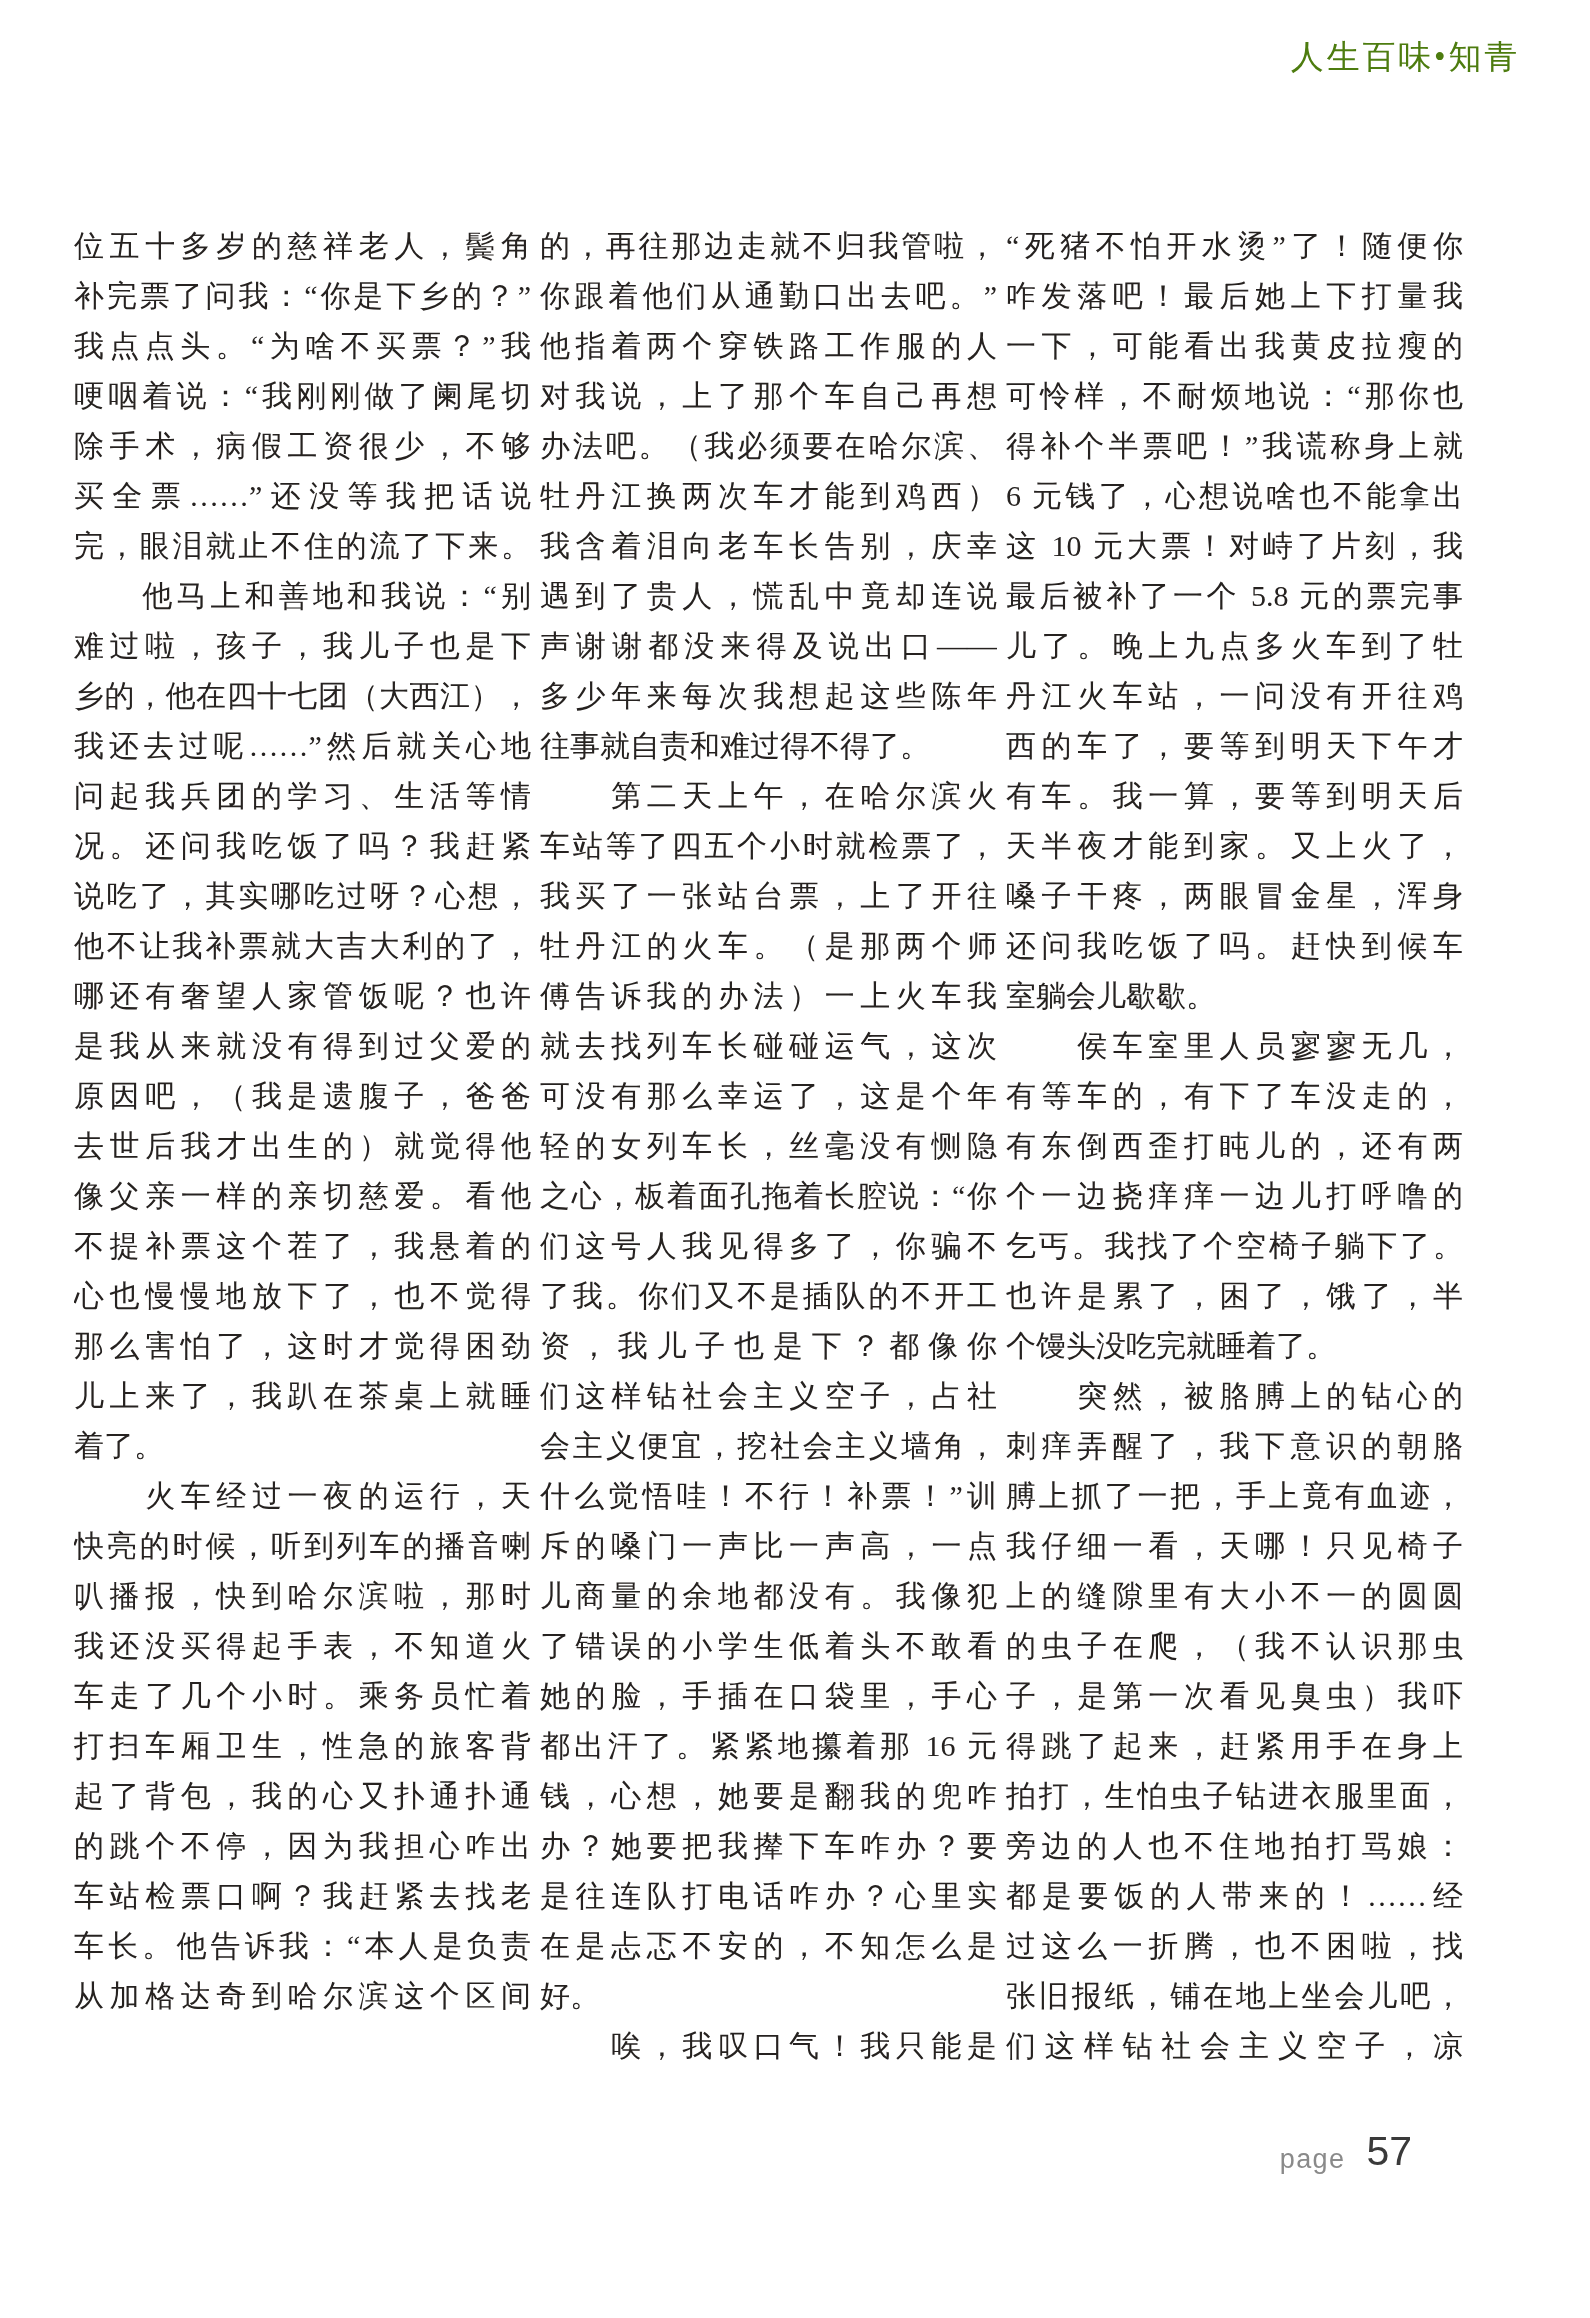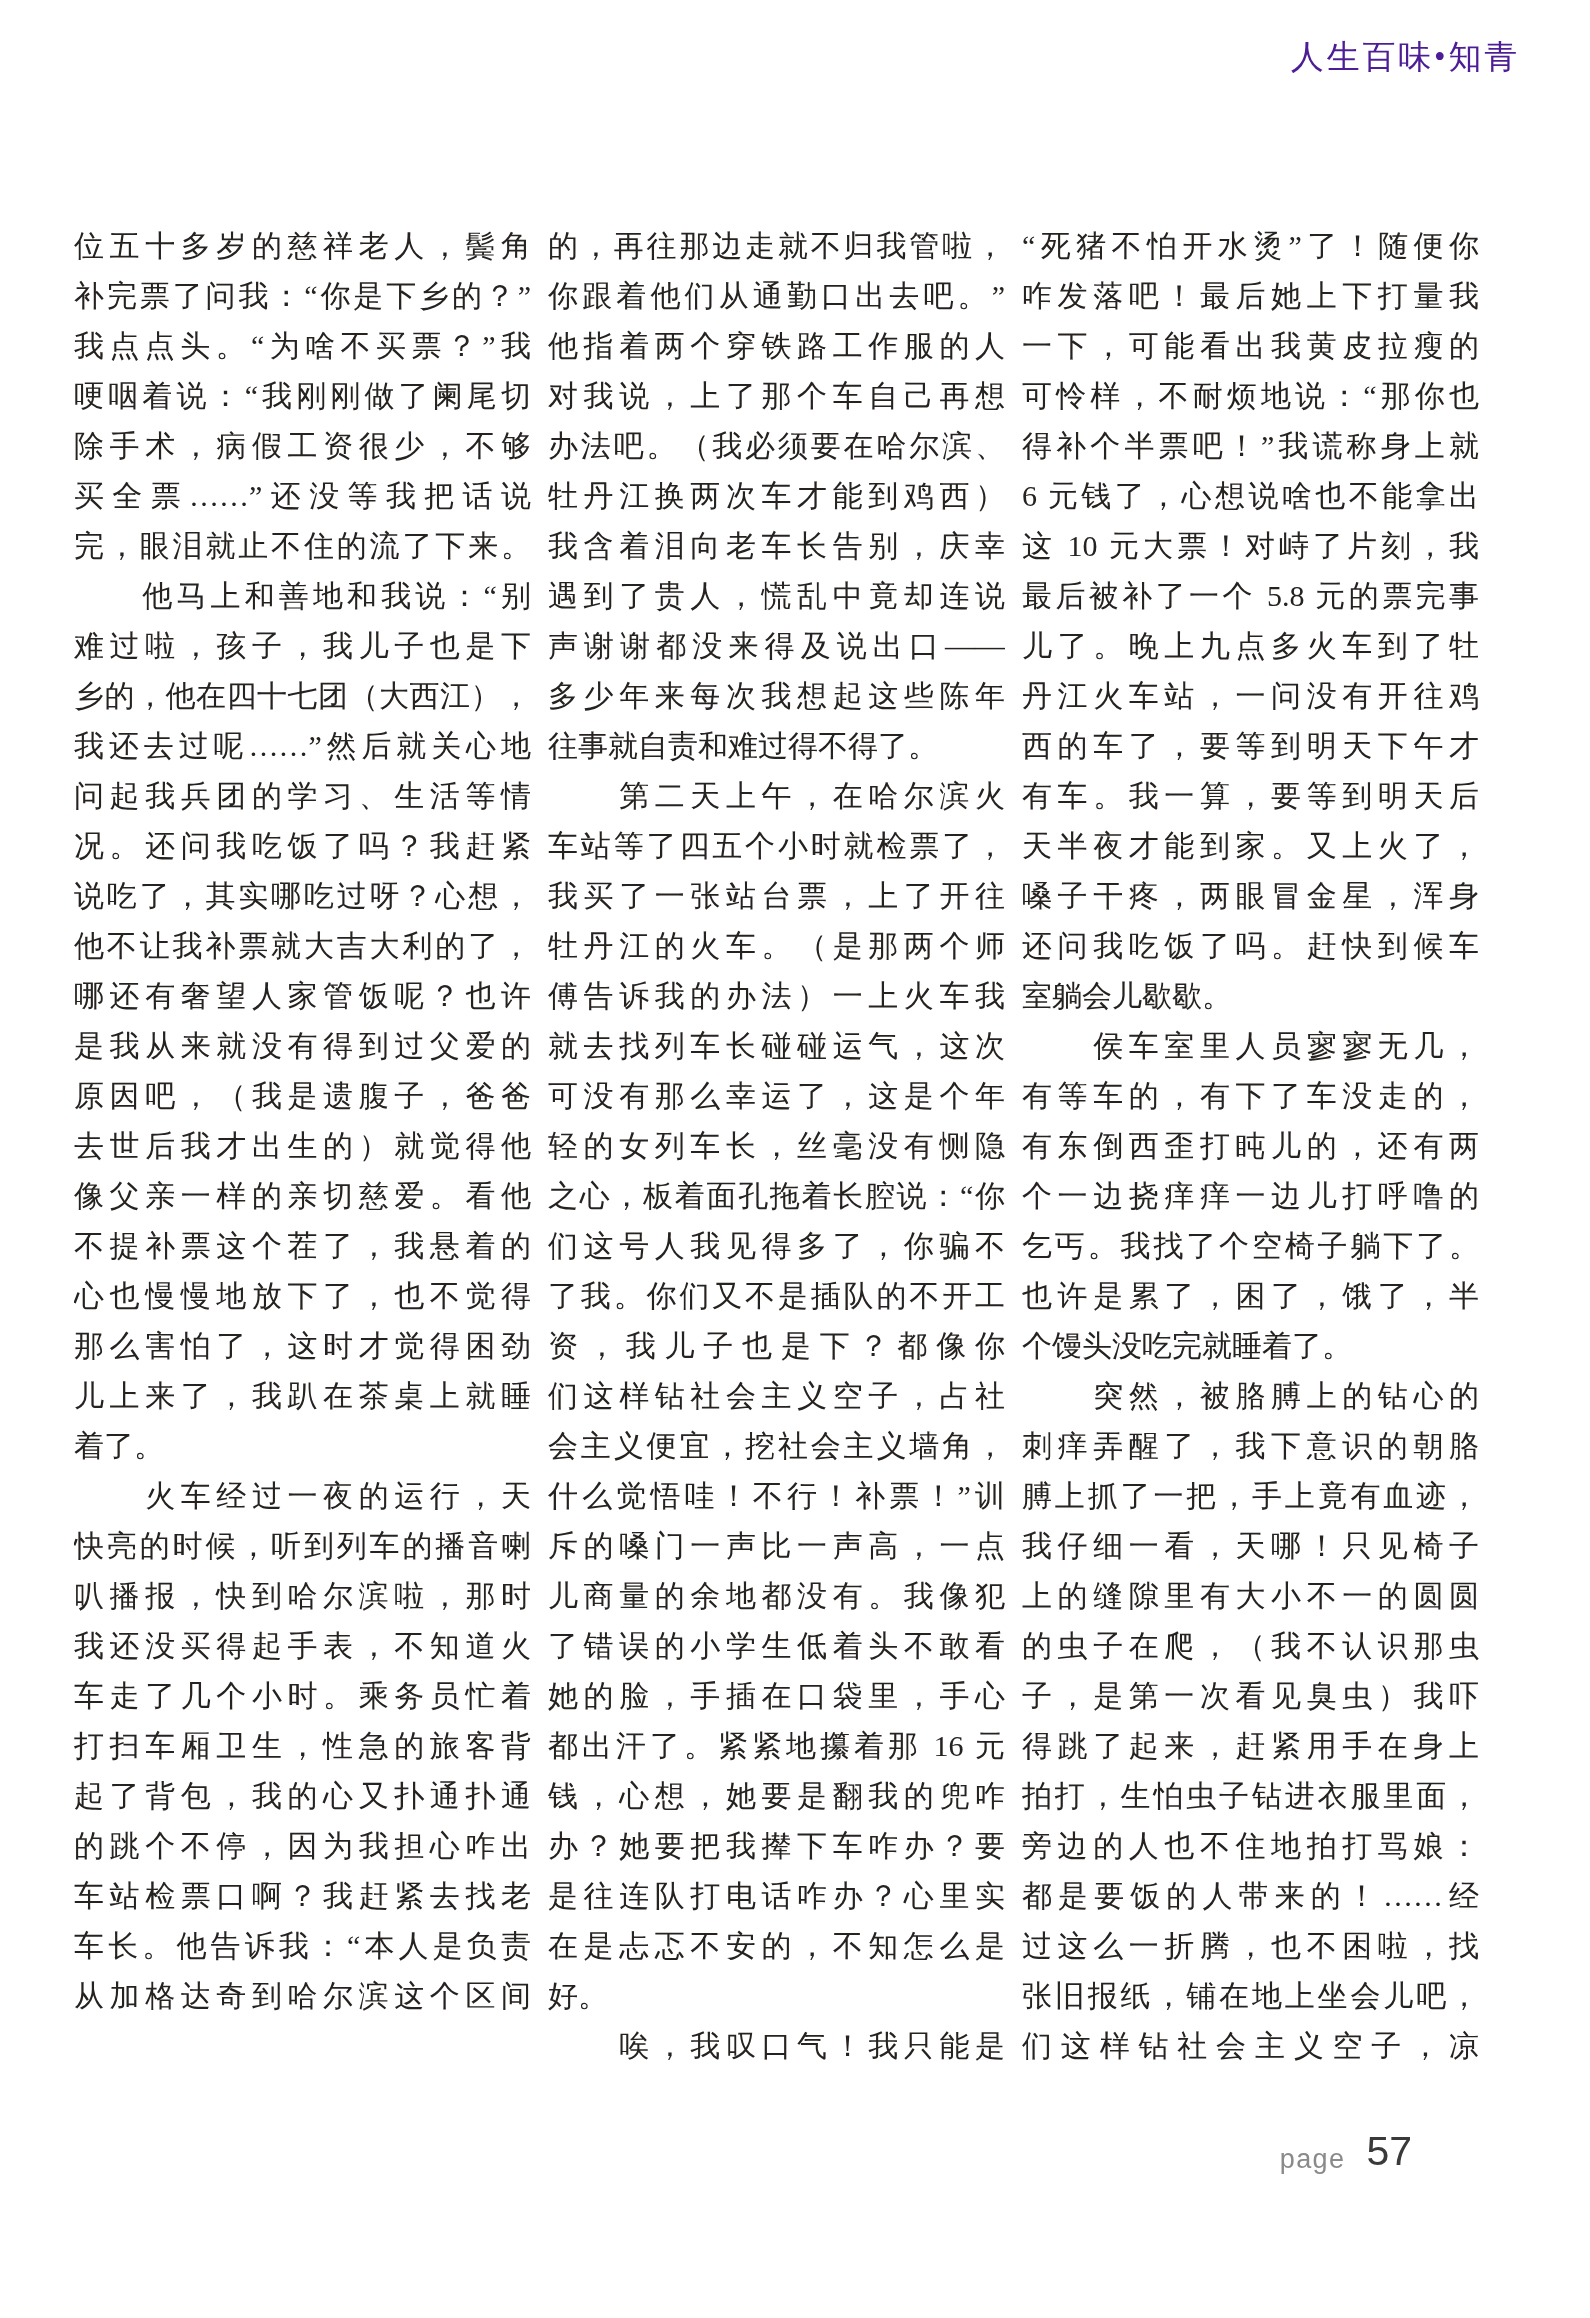--- a/index.html
+++ b/index.html
@@ -10,30 +10,30 @@
     background: #ffffff;
     overflow: hidden;
     font-family: "Liberation Serif", serif;
   }
   .header {
     position: absolute;
     top: 35px;
     right: 71px;
     font-size: 33px;
     letter-spacing: 2.8px;
-    color: #4c1d95;
+    color: #4d7c0f;
     font-family: "Liberation Serif", serif;
   }
   .columns {
     position: absolute;
     left: 74px;
     top: 221px;
     width: 1419px;
     display: flex;
-    gap: 17px;
+    gap: 9px;
   }
   .col {
     width: 457px;
     font-size: 30px;
     line-height: 50px;
     color: #262220;
   }
   .line {
     height: 50px;
     text-align: justify;

